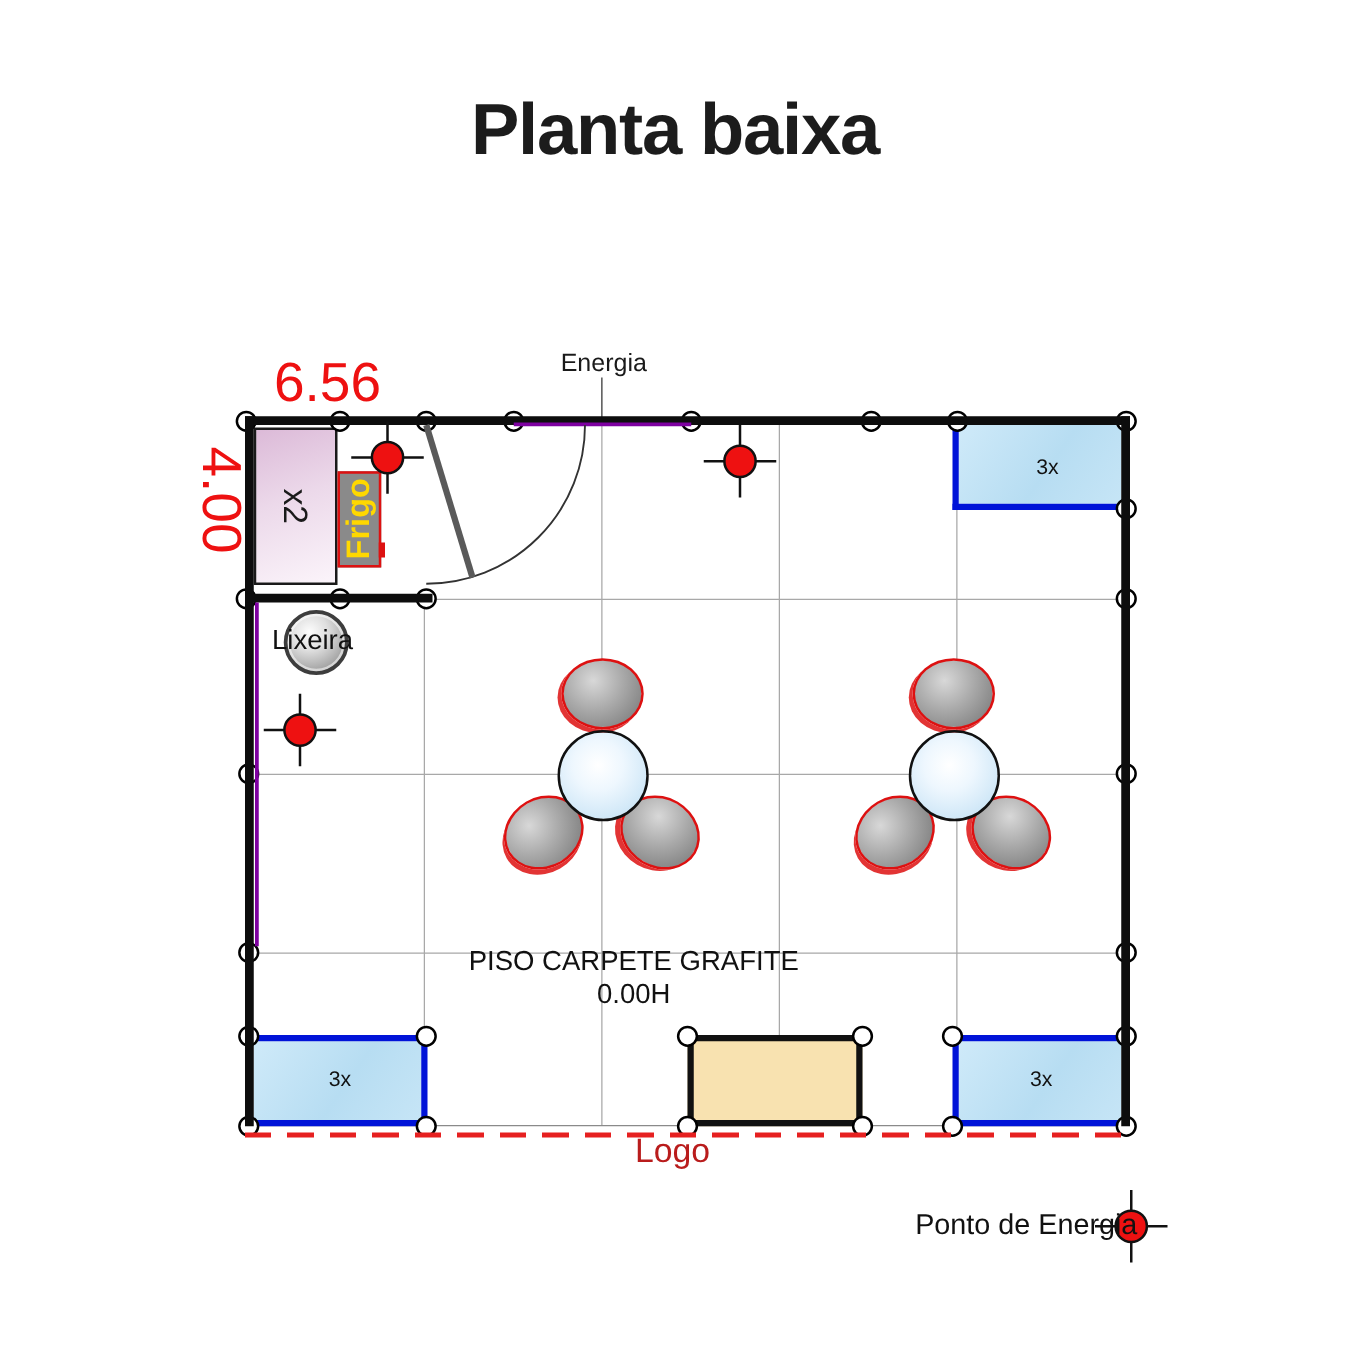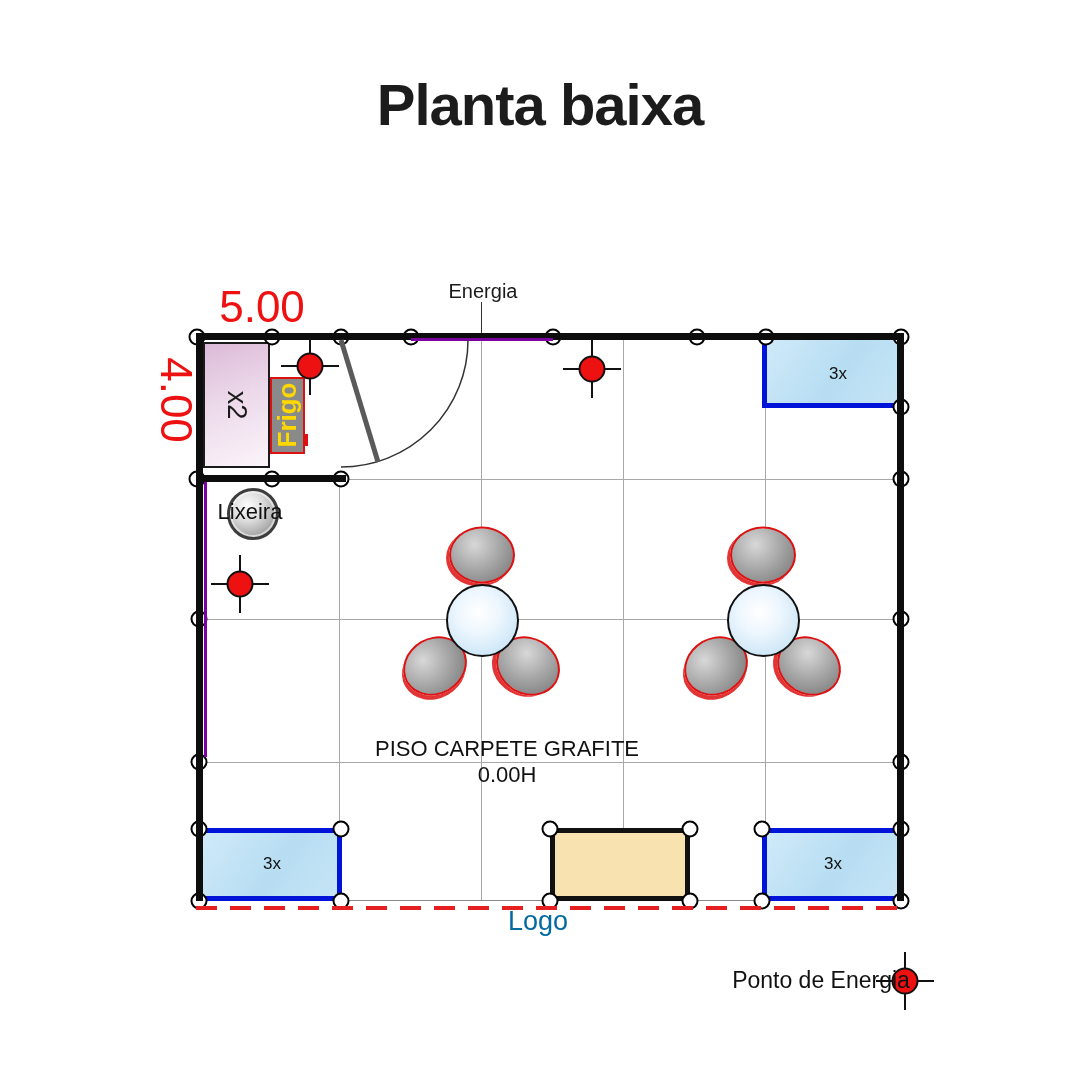--- a/index.html
+++ b/index.html
@@ -47,33 +47,33 @@
      background:radial-gradient(circle at 38% 30%,#d8d8d8 0%,#a9a9a9 45%,#7e7e7e 88%,#717171 100%);
      box-shadow:-3px 3px 0 0 rgba(221,17,17,.85);}
   .shelf{position:absolute;box-sizing:border-box;z-index:3;
      background:linear-gradient(125deg,#cfeaf9 0%,#b7ddf2 55%,#c6e5f6 100%);}
   .shelf-tr{left:762px;top:340px;width:135px;height:68px;border-left:5px solid #0013d8;border-bottom:5px solid #0013d8;}
   .shelf-bl{left:203px;top:828px;width:139px;height:73px;border-top:5px solid #0013d8;border-right:5px solid #0013d8;border-bottom:5px solid #0013d8;}
   .shelf-br{left:762px;top:828px;width:135px;height:73px;border-top:5px solid #0013d8;border-left:5px solid #0013d8;border-bottom:5px solid #0013d8;}
   .shelf-lbl{font-size:17px;color:#111;}
   .logobox{position:absolute;left:550px;top:828px;width:140px;height:73px;box-sizing:border-box;
      border:5px solid #111;background:#f8e2b0;z-index:3;}
-  .floor-lbl{font-size:22px;color:#111;}
+  .floor-lbl{font-size:22px;color:#111;margin-top:20px;}
   .legend-lbl{font-size:23px;color:#111;margin-left:46px;}
-  .logo-lbl{font-size:27px;color:#0369a1;}
+  .logo-lbl{font-size:27px;color:#b91c1c;}
   .lix-lbl{font-size:22px;color:#111;}
 </style>
 </head>
 <body>
 
 <div class="stage">
 
   <div class="lbl title" style="left:540px;top:104px;">Planta baixa</div>
 
-  <div class="lbl dim" style="left:262px;top:307px;">5.00</div>
+  <div class="lbl dim" style="left:262px;top:307px;">6.56</div>
   <div class="lbl dim rot90" style="left:176px;top:400px;">4.00</div>
 
   <div class="lbl small" style="left:483px;top:291px;">Energia</div>
   <div class="abs" style="left:481px;top:302px;width:1px;height:38px;background:#333;z-index:2;"></div>
 
   <div class="grid" style="left:481px;top:340px;width:1px;height:560px;"></div>
   <div class="grid" style="left:623px;top:340px;width:1px;height:560px;"></div>
   <div class="grid" style="left:765px;top:340px;width:1px;height:560px;"></div>
   <div class="grid" style="left:339px;top:482px;width:1px;height:418px;"></div>
   <div class="grid" style="left:346px;top:479px;width:551px;height:1px;"></div>

